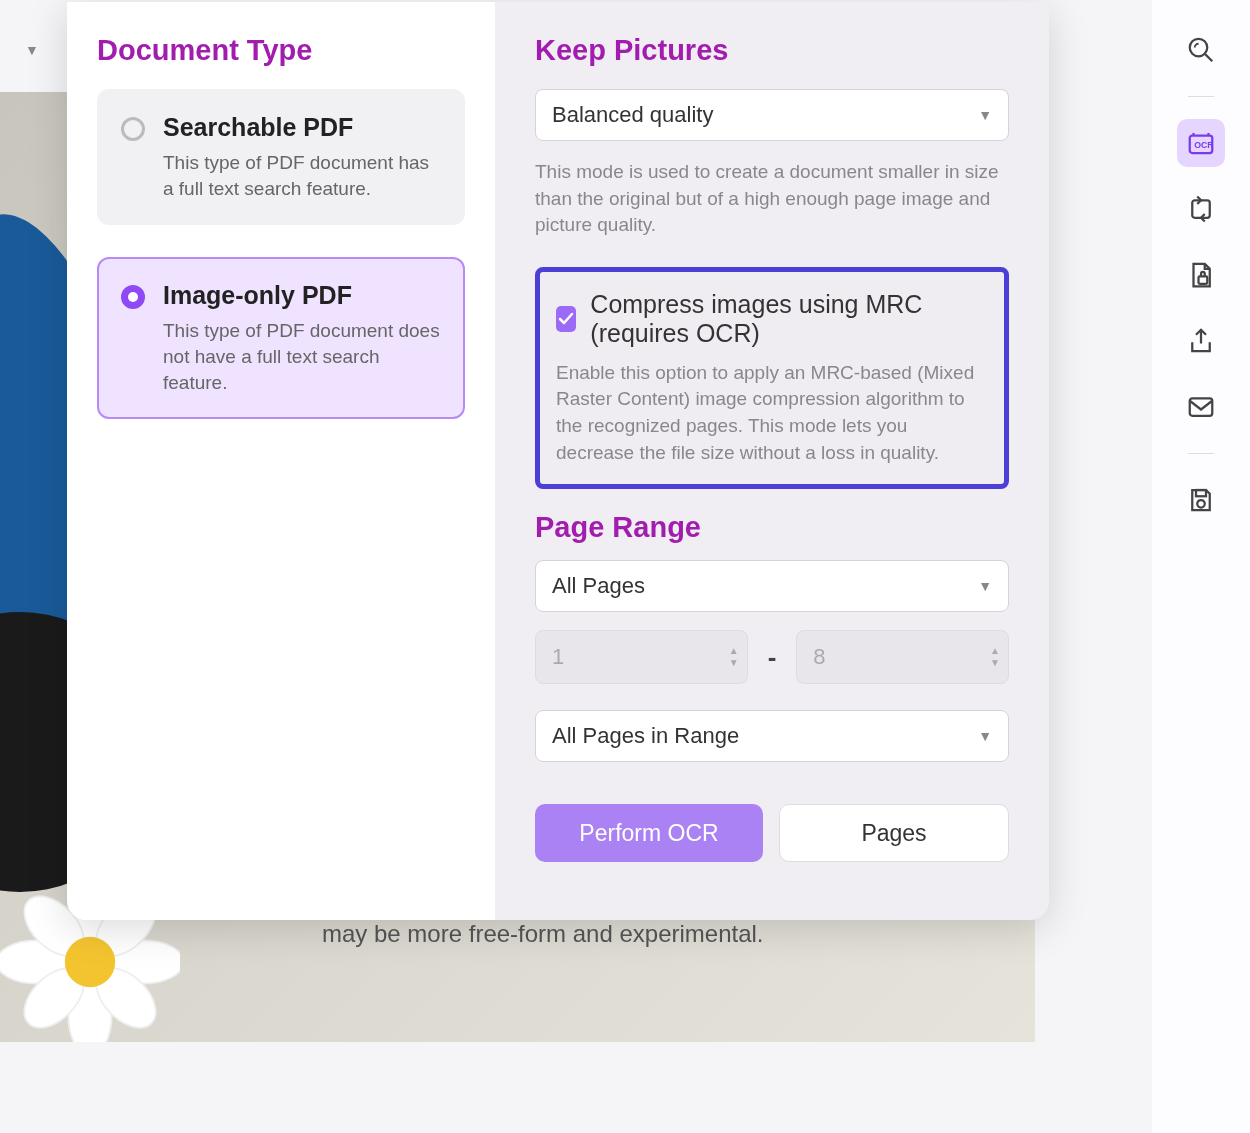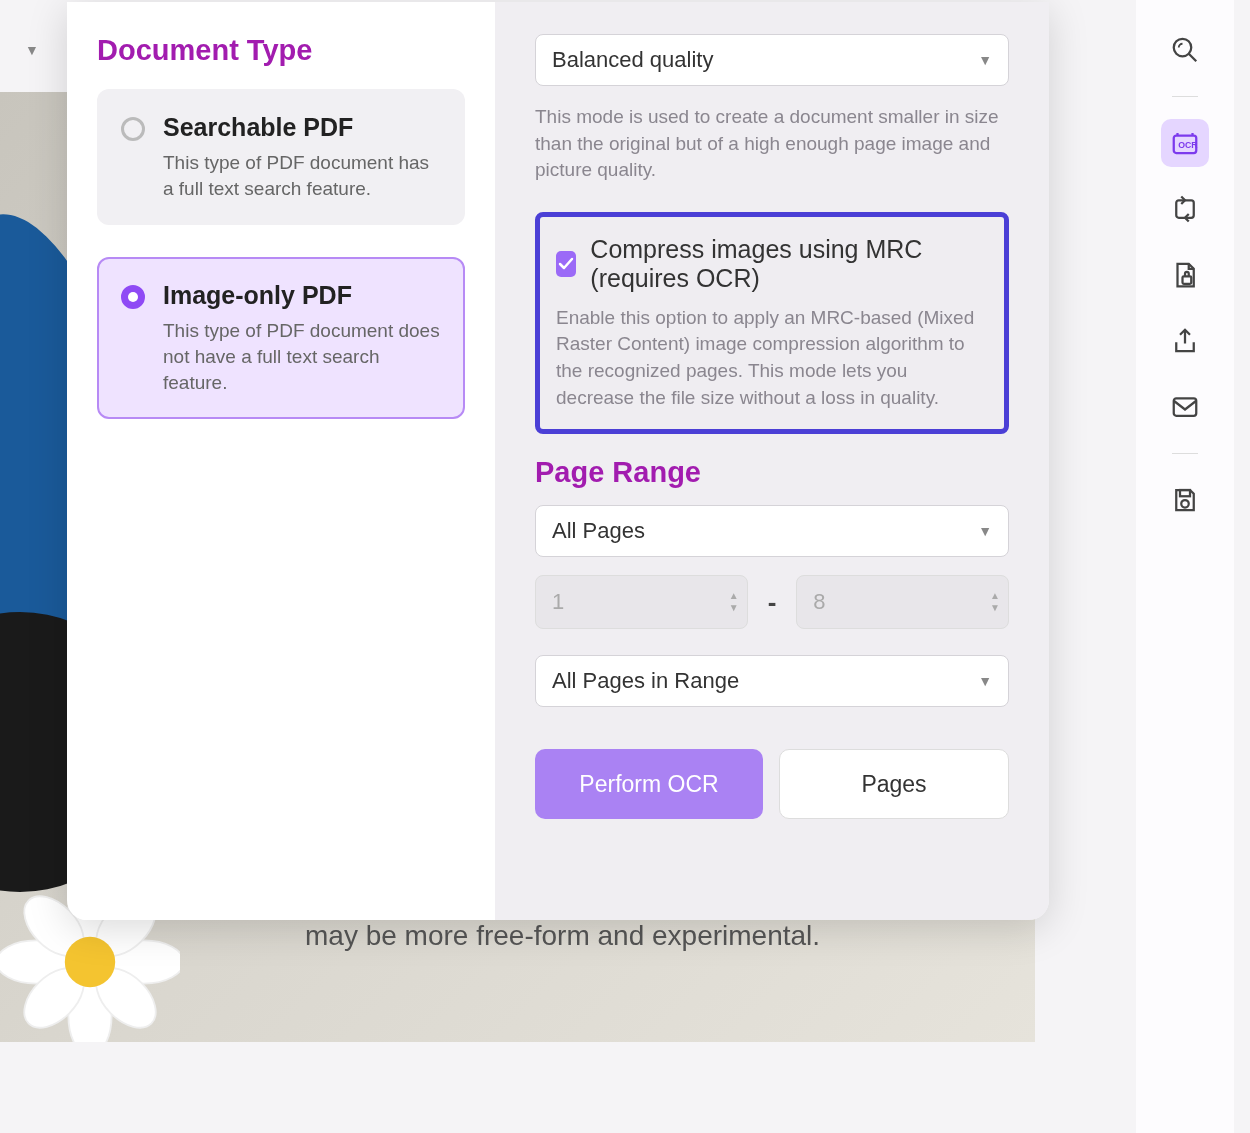--- a/index.html
+++ b/index.html
@@ -28,23 +28,23 @@
     background: #1a1a1a;
     border-radius: 50%;
   }
   .bg-flower {
     position: absolute;
     left: 0; top: 780px;
     width: 180px; height: 180px;
   }
   .bg-text {
     position: absolute;
-    left: 305px; top: 828px;
+    left: 322px; top: 828px;
     color: #555;
-    font-size: 28px;
+    font-size: 24px;
   }
 
   .top-dropdown {
     position: absolute;
     left: 25px; top: 42px;
     color: #888;
     font-size: 14px;
     cursor: pointer;
   }
 
@@ -219,42 +219,42 @@
     font-weight: 600;
   }
 
   .button-row {
     display: flex;
     gap: 16px;
     margin-top: 42px;
   }
   .btn {
     flex: 1;
-    height: 70px;
+    height: 58px;
     border-radius: 10px;
     font-size: 23px;
     display: flex;
     align-items: center;
     justify-content: center;
     cursor: pointer;
     border: none;
   }
   .btn-primary {
     background: #aa82f3;
     color: #fff;
   }
   .btn-secondary {
     background: #fff;
     color: #333;
     border: 1px solid #ddd;
   }
 
   .sidebar {
     position: absolute;
-    right: 16px; top: 0;
+    right: 0; top: 0;
     width: 98px;
     height: 100%;
     background: #fdfcfe;
     display: flex;
     flex-direction: column;
     align-items: center;
     padding-top: 26px;
     gap: 18px;
   }
   .sidebar-icon {
@@ -319,20 +319,21 @@
           <div class="radio-inner"></div>
         </div>
       <div>
         <div class="doc-type-title">Image-only PDF</div>
         <div class="doc-type-desc">This type of PDF document does not have a full text search feature.</div>
       </div>
     </div>
   </div>
 
   <div class="right-panel">
+    <div class="section-title">Keep Pictures</div>
     <div class="select-box">
       <span>Balanced quality</span>
       <span class="select-caret">▼</span>
     </div>
     <div class="help-text">This mode is used to create a document smaller in size than the original but of a high enough page image and picture quality.</div>
 
     <div class="highlight-box">
       <div class="checkbox-row">
         <div class="checkbox">
           <svg viewBox="0 0 16 16">

